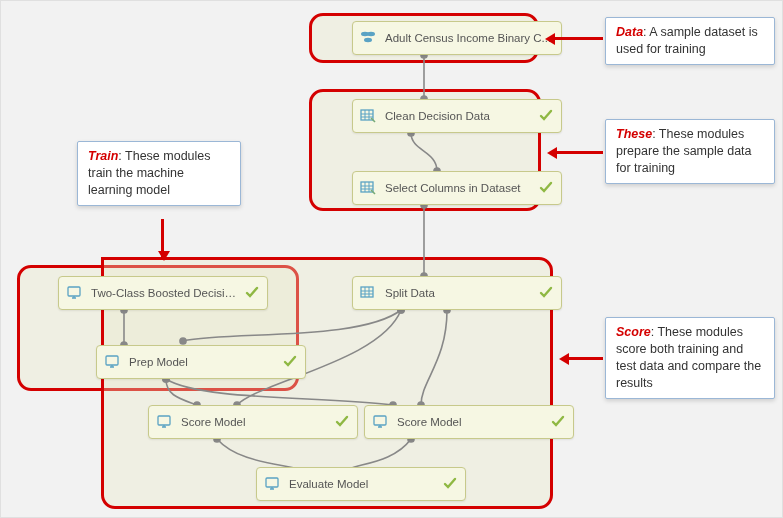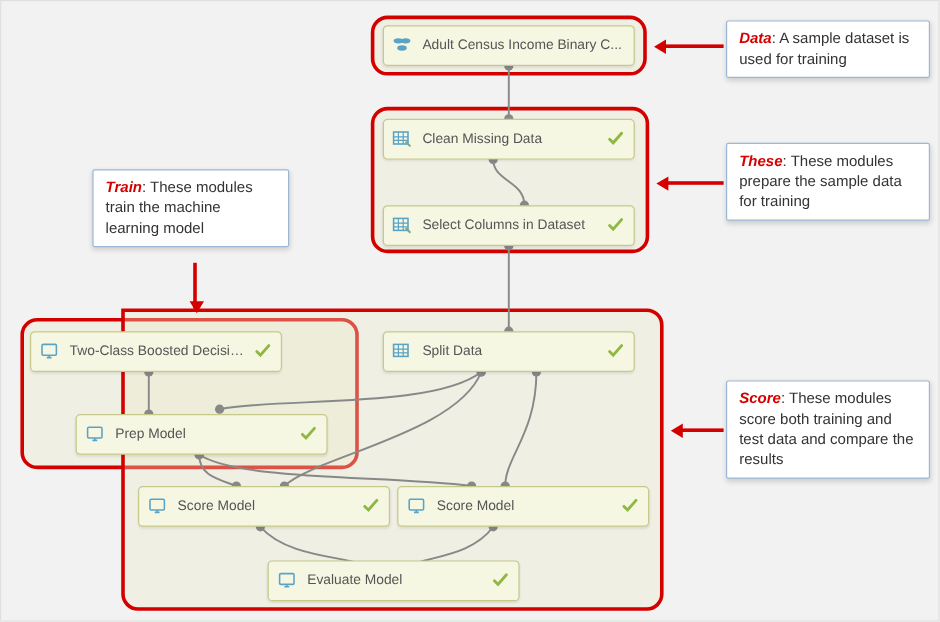--- a/index.html
+++ b/index.html
@@ -39,20 +39,21 @@
     border: 1px solid #c7c98b;
     border-radius: 4px;
     box-shadow: 0 1px 2px rgba(0,0,0,0.08);
     display: flex;
     align-items: center;
     padding: 0 8px 0 6px;
     box-sizing: border-box;
     font-size: 11.5px;
     color: #555;
     z-index: 10;
+    margin-left: 33px;
   }
   .module .icon {
     width: 18px;
     height: 18px;
     flex: 0 0 18px;
     margin-right: 8px;
     display: flex;
     align-items: center;
     justify-content: center;
   }
@@ -172,21 +173,21 @@
   </div>
 
   <div class="module" style="left:318px; top:98px;">
     <span class="icon">
       <svg viewBox="0 0 18 18">
           <rect x="2" y="3" width="12" height="10" fill="none" stroke="#5aa3c4" stroke-width="1.3"></rect>
           <path d="M2 7h12M2 10h12M6 3v10M10 3v10" stroke="#5aa3c4" stroke-width="1"></path>
           <path d="M12 11l4 4" stroke="#7a7" stroke-width="1.6"></path>
         </svg>
     </span>
-    <span class="label">Clean Missing Data</span>
+    <span class="label">Clean Decision Data</span>
     <span class="check"><svg viewBox="0 0 14 14">
           <path d="M2 7l3 3 7-8" stroke="#8fb843" stroke-width="2.4" fill="none" stroke-linecap="round"></path>
         </svg></span>
   </div>
 
   <div class="module" style="left:318px; top:170px;">
     <span class="icon">
       <svg viewBox="0 0 18 18">
           <rect x="2" y="3" width="12" height="10" fill="none" stroke="#5aa3c4" stroke-width="1.3"></rect>
           <path d="M2 7h12M2 10h12M6 3v10M10 3v10" stroke="#5aa3c4" stroke-width="1"></path>

